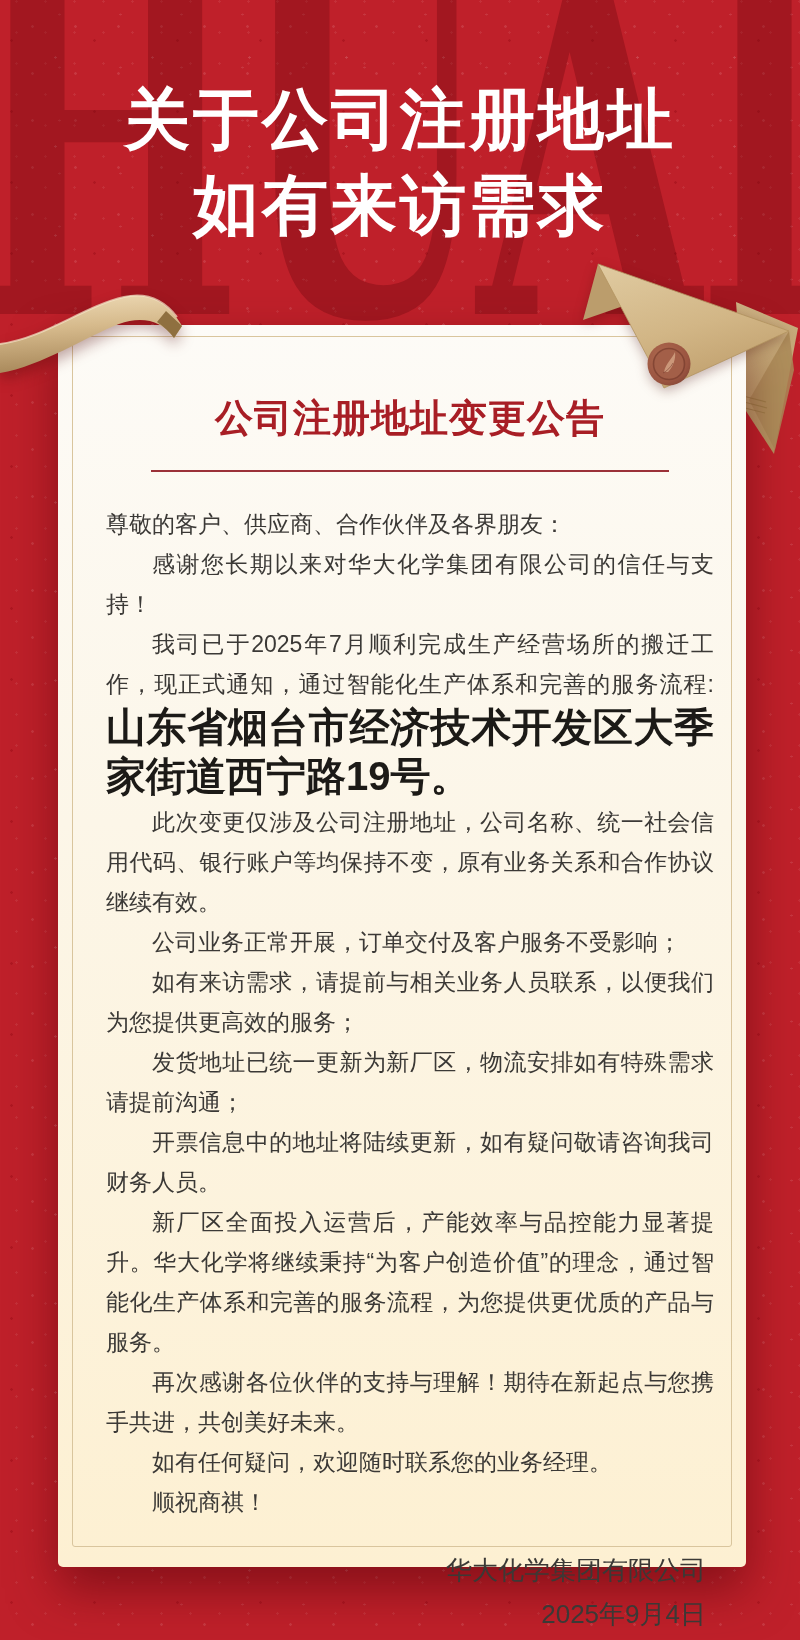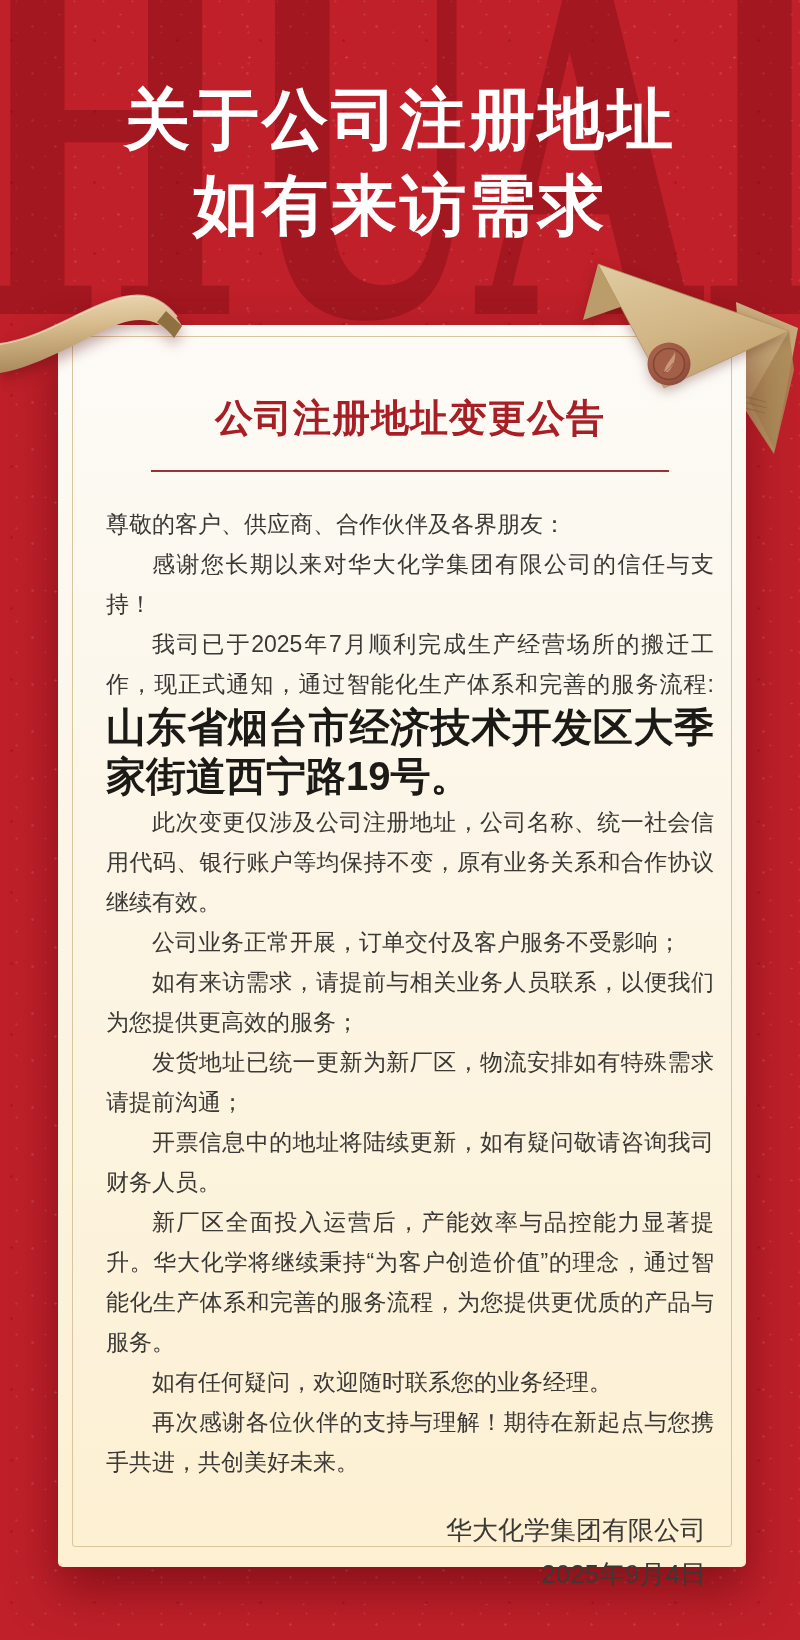--- a/index.html
+++ b/index.html
@@ -96,22 +96,23 @@
       <div class="body-text">
         <p class="para">尊敬的客户、供应商、合作伙伴及各界朋友：</p>
         <p class="para indent">感谢您长期以来对华大化学集团有限公司的信任与支持！</p>
         <p class="para indent"><span>我司已于2025年7月顺利完成生产经营场所的搬迁工作，现正式通知，通过智能化生产体系和完善的服务流程:</span><span class="addr">山东省烟台市经济技术开发区大季家街道西宁路19号。</span></p>
         <p class="para indent">此次变更仅涉及公司注册地址，公司名称、统一社会信用代码、银行账户等均保持不变，原有业务关系和合作协议继续有效。</p>
         <p class="para indent">公司业务正常开展，订单交付及客户服务不受影响；</p>
         <p class="para indent">如有来访需求，请提前与相关业务人员联系，以便我们为您提供更高效的服务；</p>
         <p class="para indent">发货地址已统一更新为新厂区，物流安排如有特殊需求请提前沟通；</p>
         <p class="para indent">开票信息中的地址将陆续更新，如有疑问敬请咨询我司财务人员。</p>
         <p class="para indent">新厂区全面投入运营后，产能效率与品控能力显著提升。华大化学将继续秉持“为客户创造价值”的理念，通过智能化生产体系和完善的服务流程，为您提供更优质的产品与服务。</p>
+        <p class="para indent">再次感谢各位伙伴的支持与理解！期待在新起点与您携手共进，共创美好未来。</p>
         <p class="para indent">如有任何疑问，欢迎随时联系您的业务经理。</p>
-        <p class="para indent">再次感谢各位伙伴的支持与理解！期待在新起点与您携手共进，共创美好未来。</p>
+        <p class="para indent">顺祝商祺！</p>
       </div>
       <div class="sign-block">
         <div>华大化学集团有限公司</div>
         <div>2025年9月4日</div>
       </div>
     </div>
   </div>
 
   <svg class="env-front" width="240" height="220" viewBox="0 0 240 220">
     <defs>

